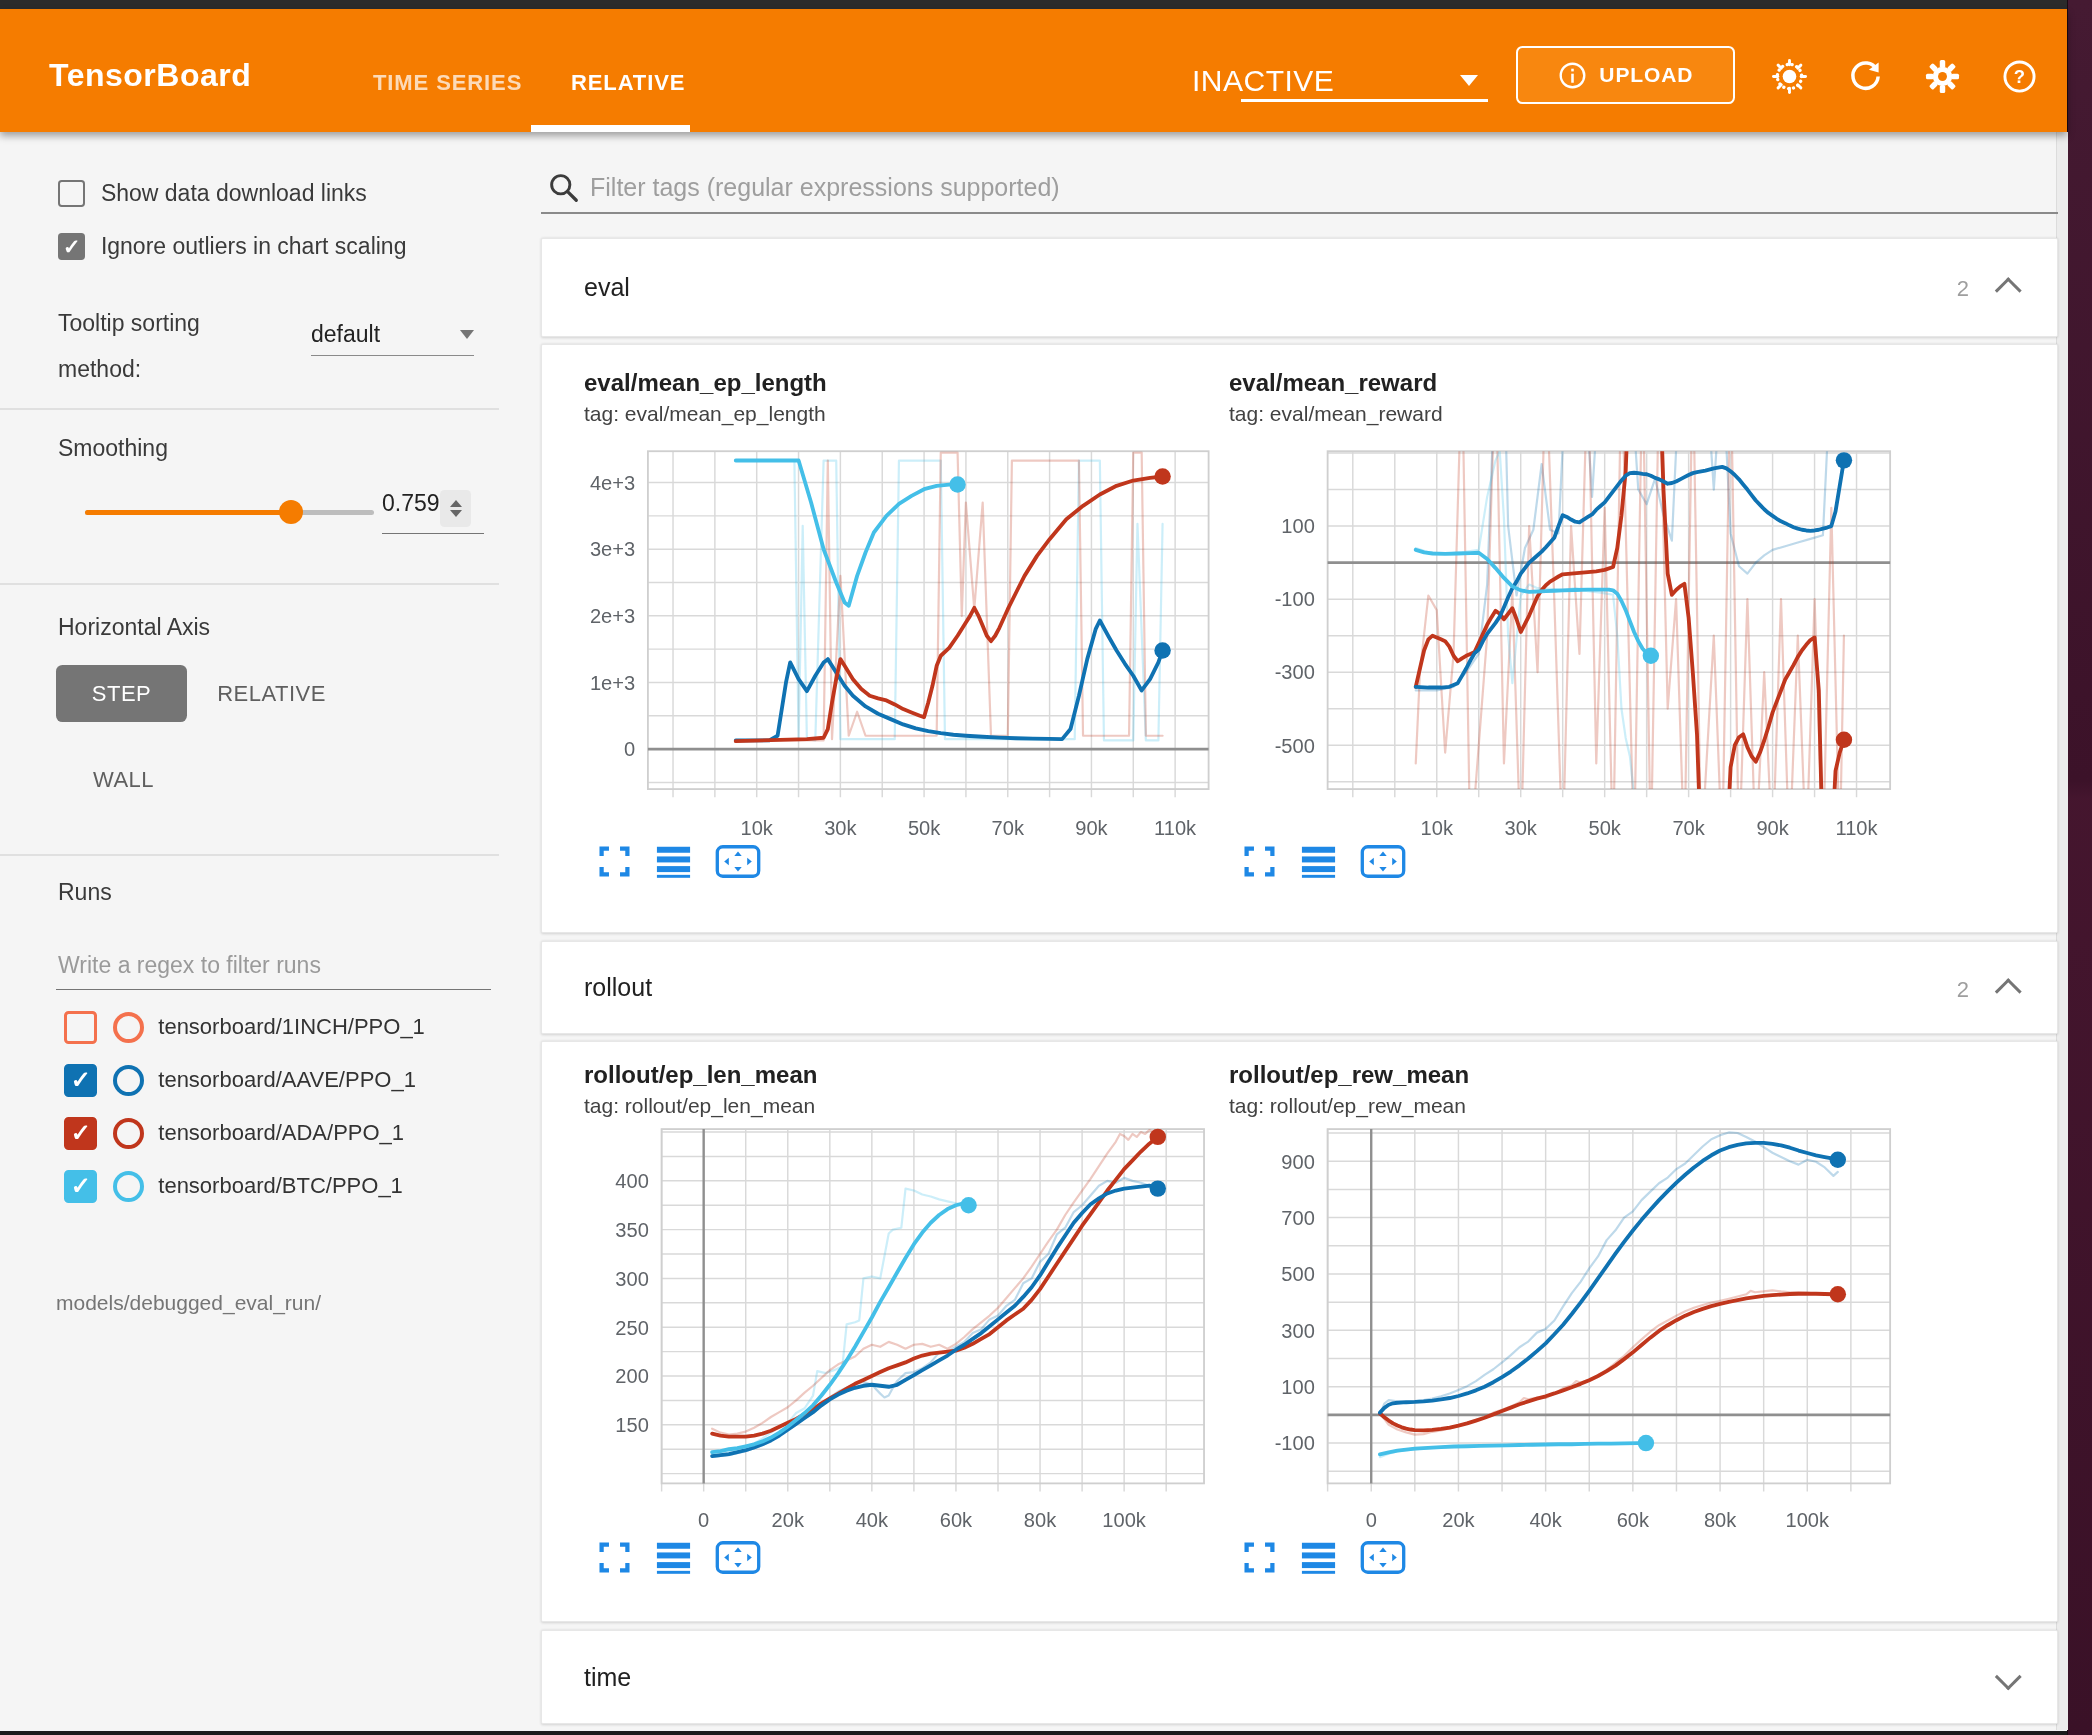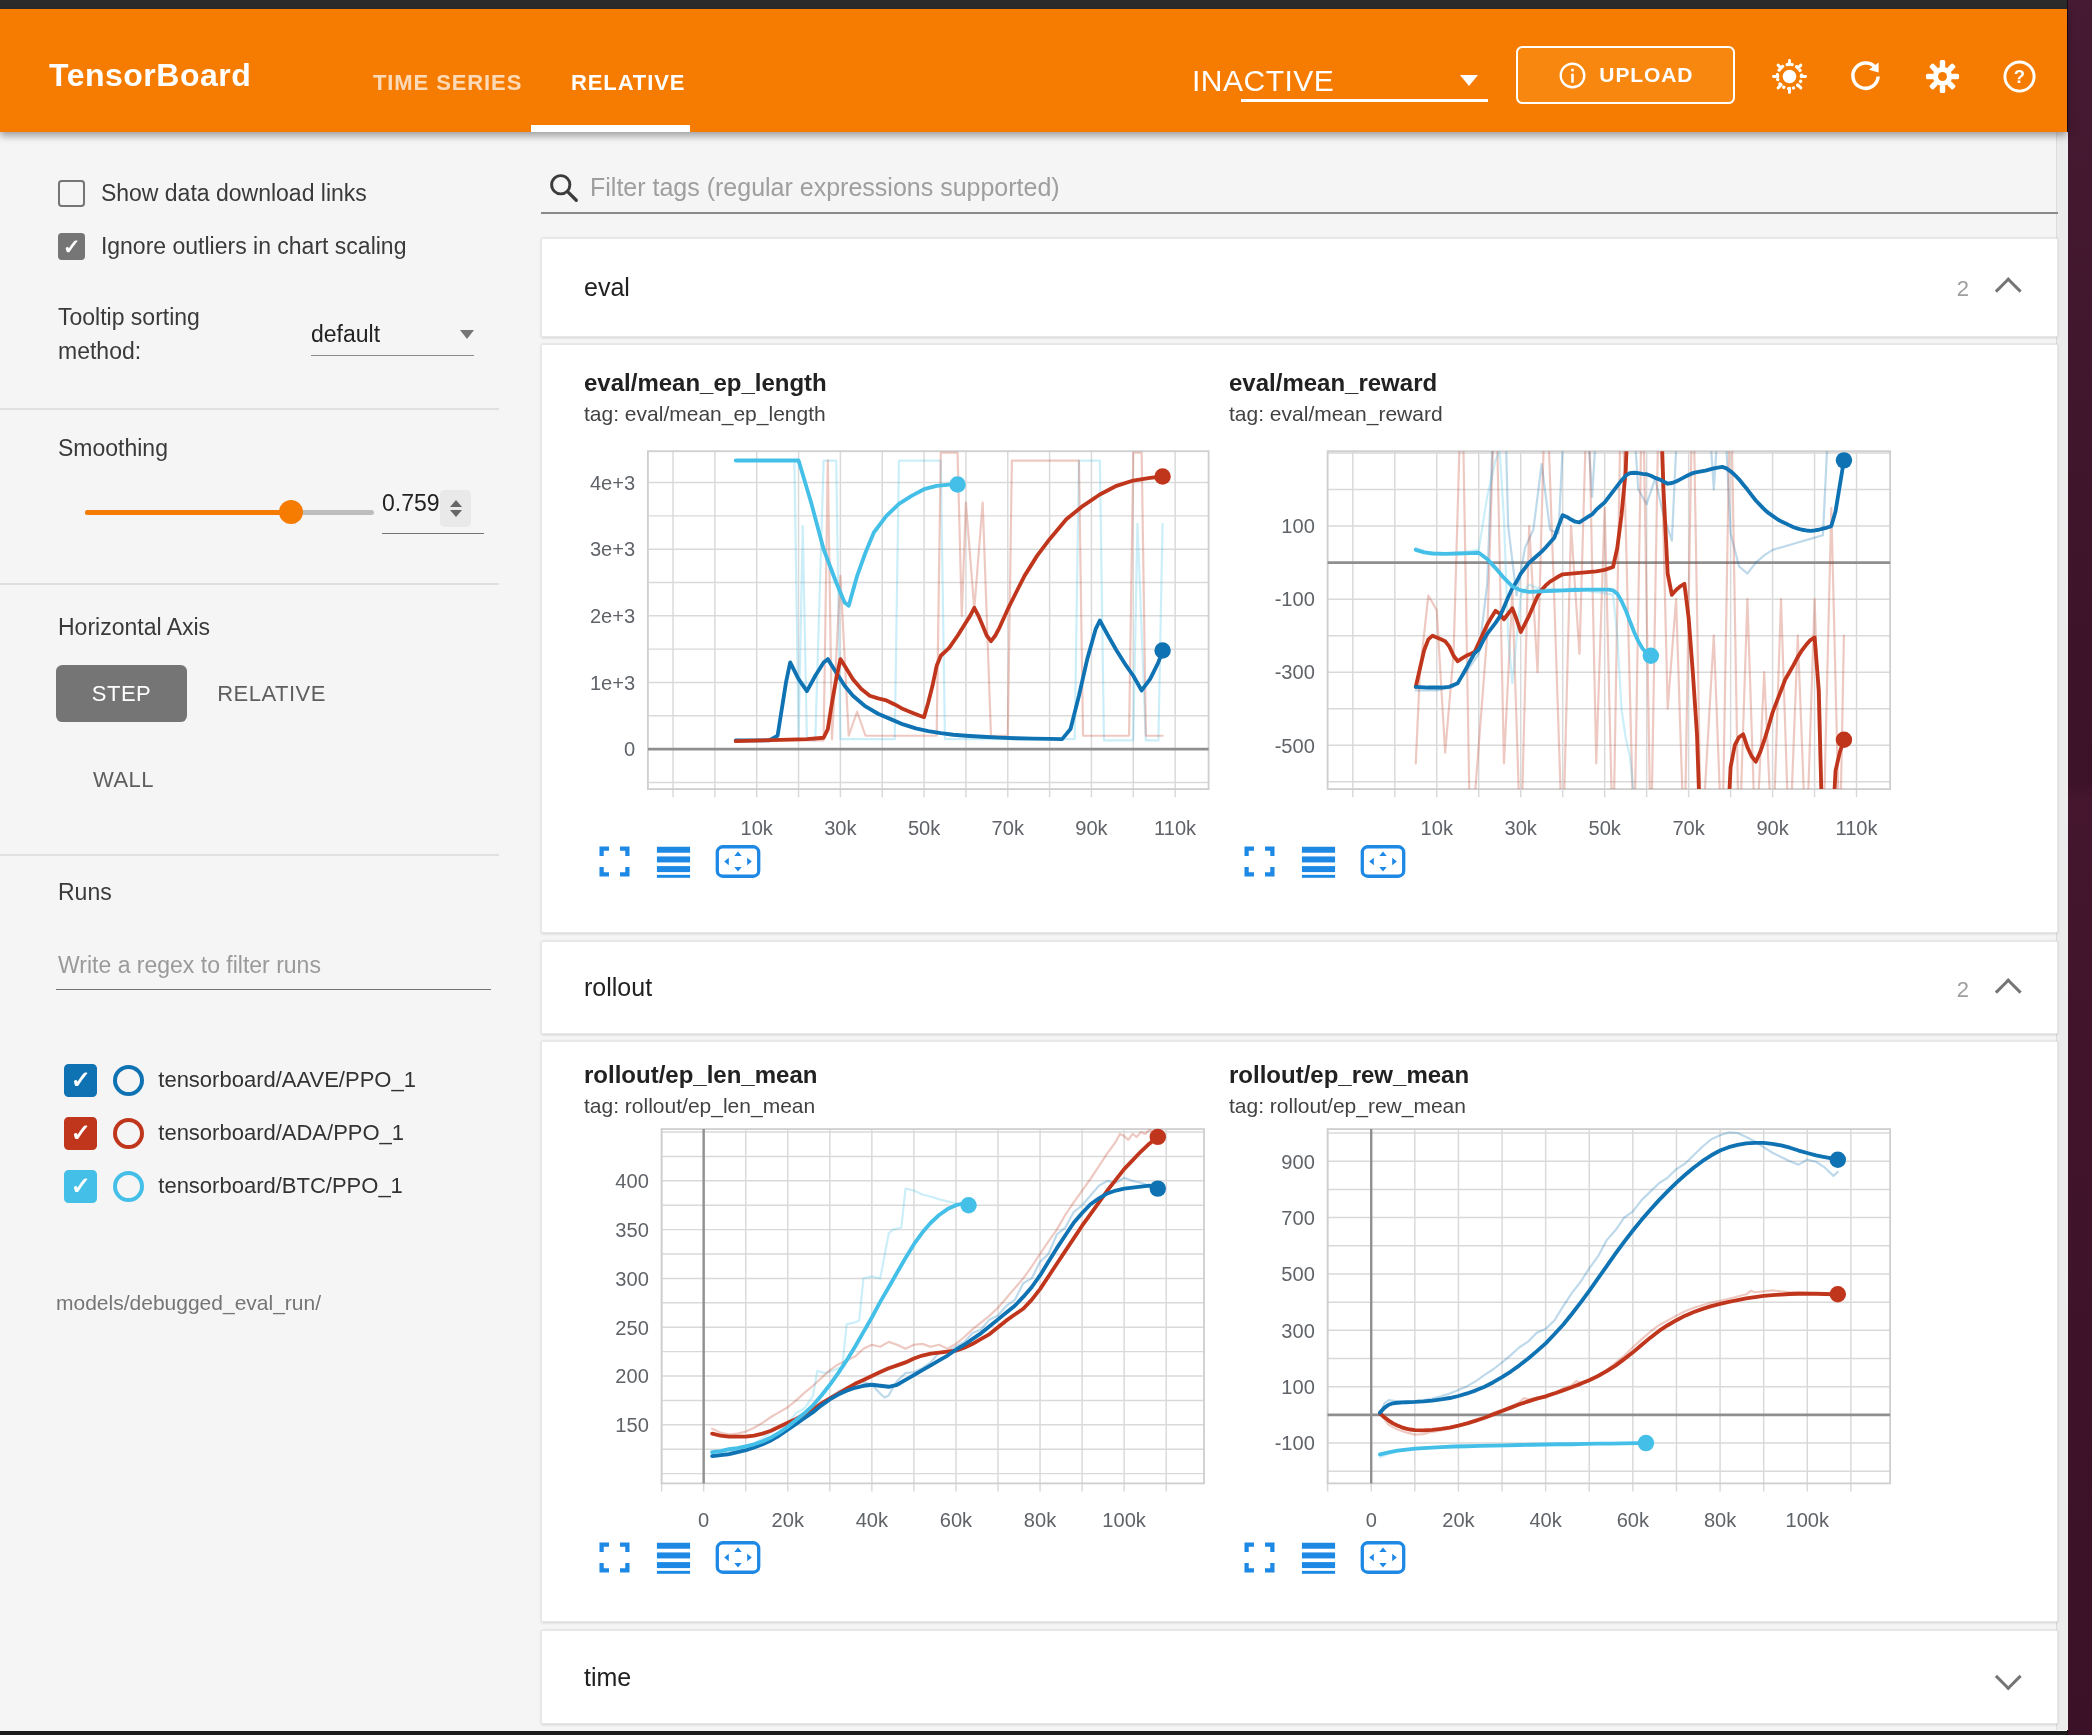--- a/index.html
+++ b/index.html
@@ -167,21 +167,21 @@
     </div>
   </div>
   <div class="abs" style="left:58px;top:233px;">
     <div style="display:flex;align-items:center;gap:15.5px;">
       <div class="sb-check on" id="cb-outliers">
           <span class="check">✓</span>
         </div>
       <span class="sb-label">Ignore outliers in chart scaling</span>
     </div>
   </div>
-  <div class="abs sb-label" style="left:58px;top:300px;width:219px;line-height:34px;">Tooltip sorting method:</div>
+  <div class="abs sb-label" style="left:58px;top:300px;width:219px;line-height:46px;">Tooltip sorting method:</div>
   <div class="abs" style="left:311px;top:314px;width:163px;height:42px;border-bottom:1.8px solid #8a8a8a;display:flex;align-items:center;justify-content:space-between;box-sizing:border-box;">
     <span style="font-size:23px;color:#222;">default</span>
     <span class="dd-caret"></span>
   </div>
   <div class="abs divider" style="top:408px;"></div>
 
   <div class="abs sb-label" style="left:58px;top:435px;">Smoothing</div>
   <div class="abs" id="smooth-track"></div>
   <div class="abs" id="smooth-fill"></div>
   <div class="abs" id="smooth-handle"></div>
@@ -196,20 +196,25 @@
 
   <div class="abs sb-label" style="left:58px;top:614px;">Horizontal Axis</div>
   <div class="abs axis-btn" id="btn-step">STEP</div>
   <div class="abs axis-btn" id="btn-relative">RELATIVE</div>
   <div class="abs axis-btn" id="btn-wall">WALL</div>
   <div class="abs divider" style="top:854px;"></div>
 
   <div class="abs sb-label" style="left:58px;top:879px;">Runs</div>
   <input class="abs" id="runs-filter" placeholder="Write a regex to filter runs" style="">
 
+  <div class="abs run-row" style="top:1007px;">
+    <div class="run-cb" style="border-color: rgb(244, 113, 77);"></div>
+    <div class="run-circle" style="border-color: rgb(244, 113, 77);"></div>
+    <span class="run-label">tensorboard/1INCH/PPO_1</span>
+  </div>
   <div class="abs run-row" style="top:1060px;">
     <div class="run-cb" style="border-color: rgb(15, 114, 178); background: rgb(15, 114, 178);">
         <span class="check" style="display: block;">✓</span>
       </div>
     <div class="run-circle" style="border-color: rgb(15, 114, 178);"></div>
     <span class="run-label">tensorboard/AAVE/PPO_1</span>
   </div>
   <div class="abs run-row" style="top:1113px;">
     <div class="run-cb" style="border-color: rgb(192, 54, 28); background: rgb(192, 54, 28);">
         <span class="check" style="display: block;">✓</span>

